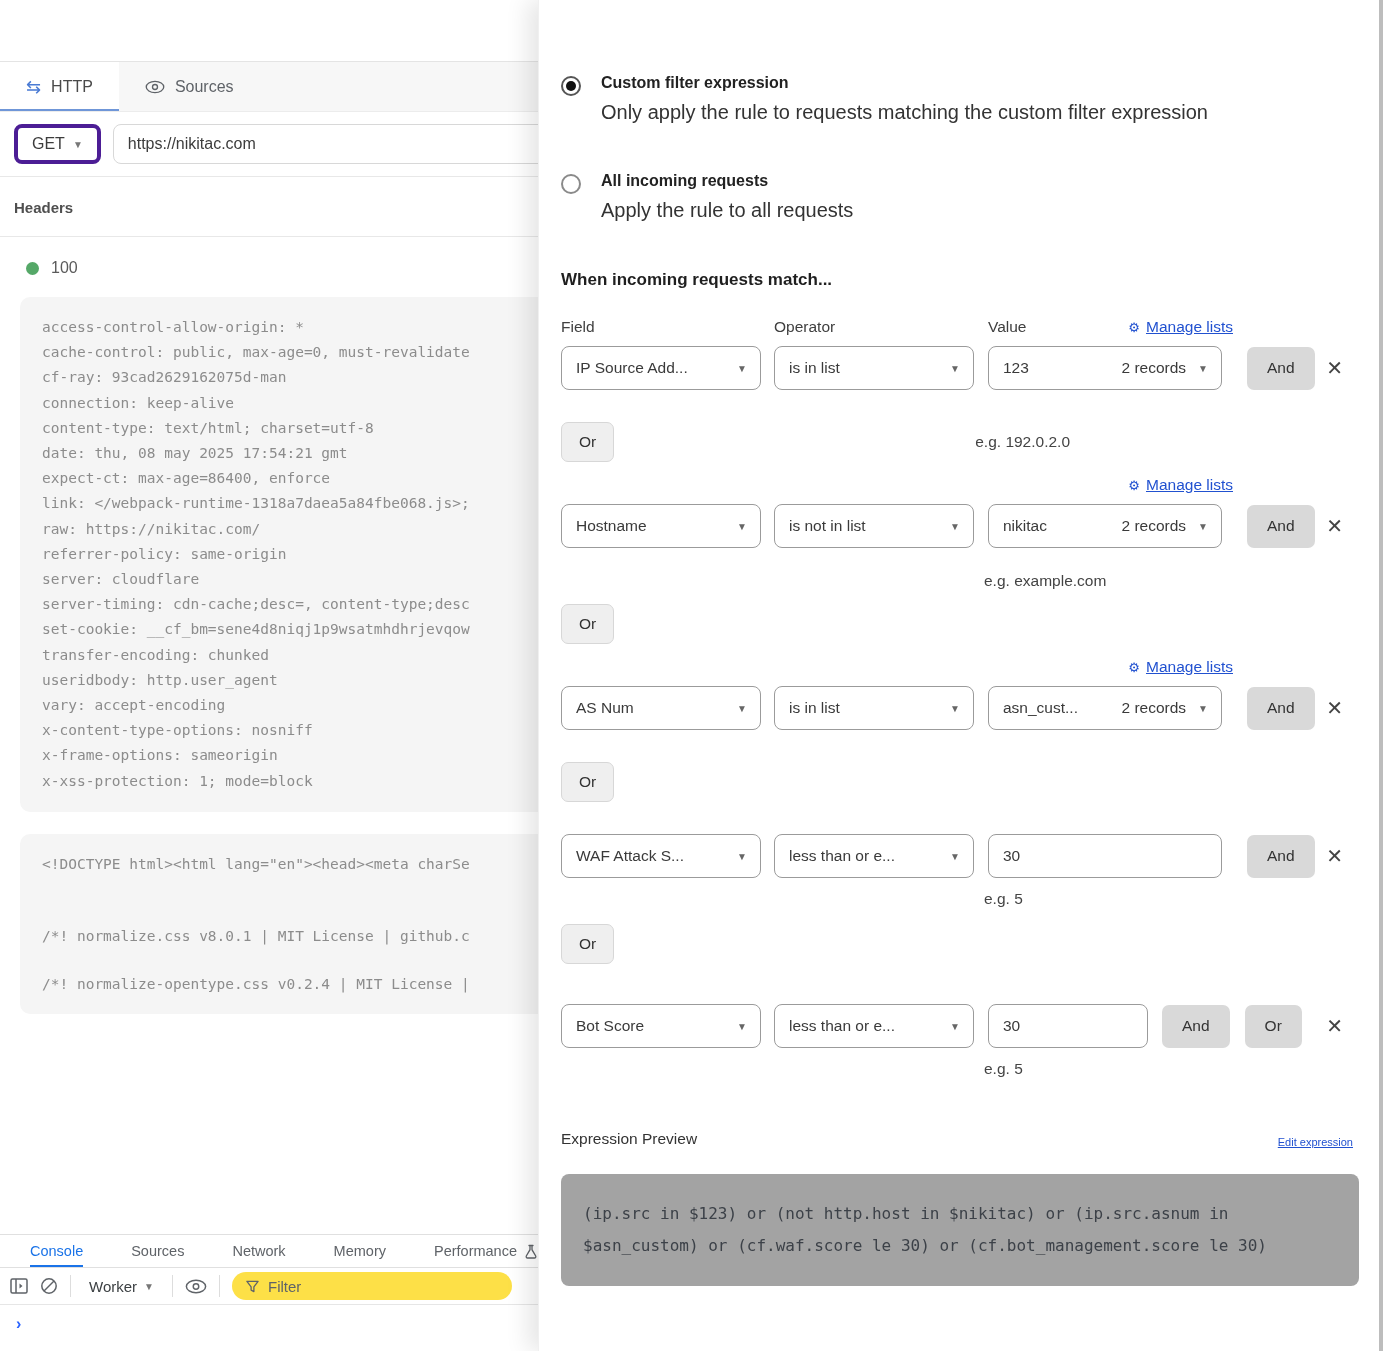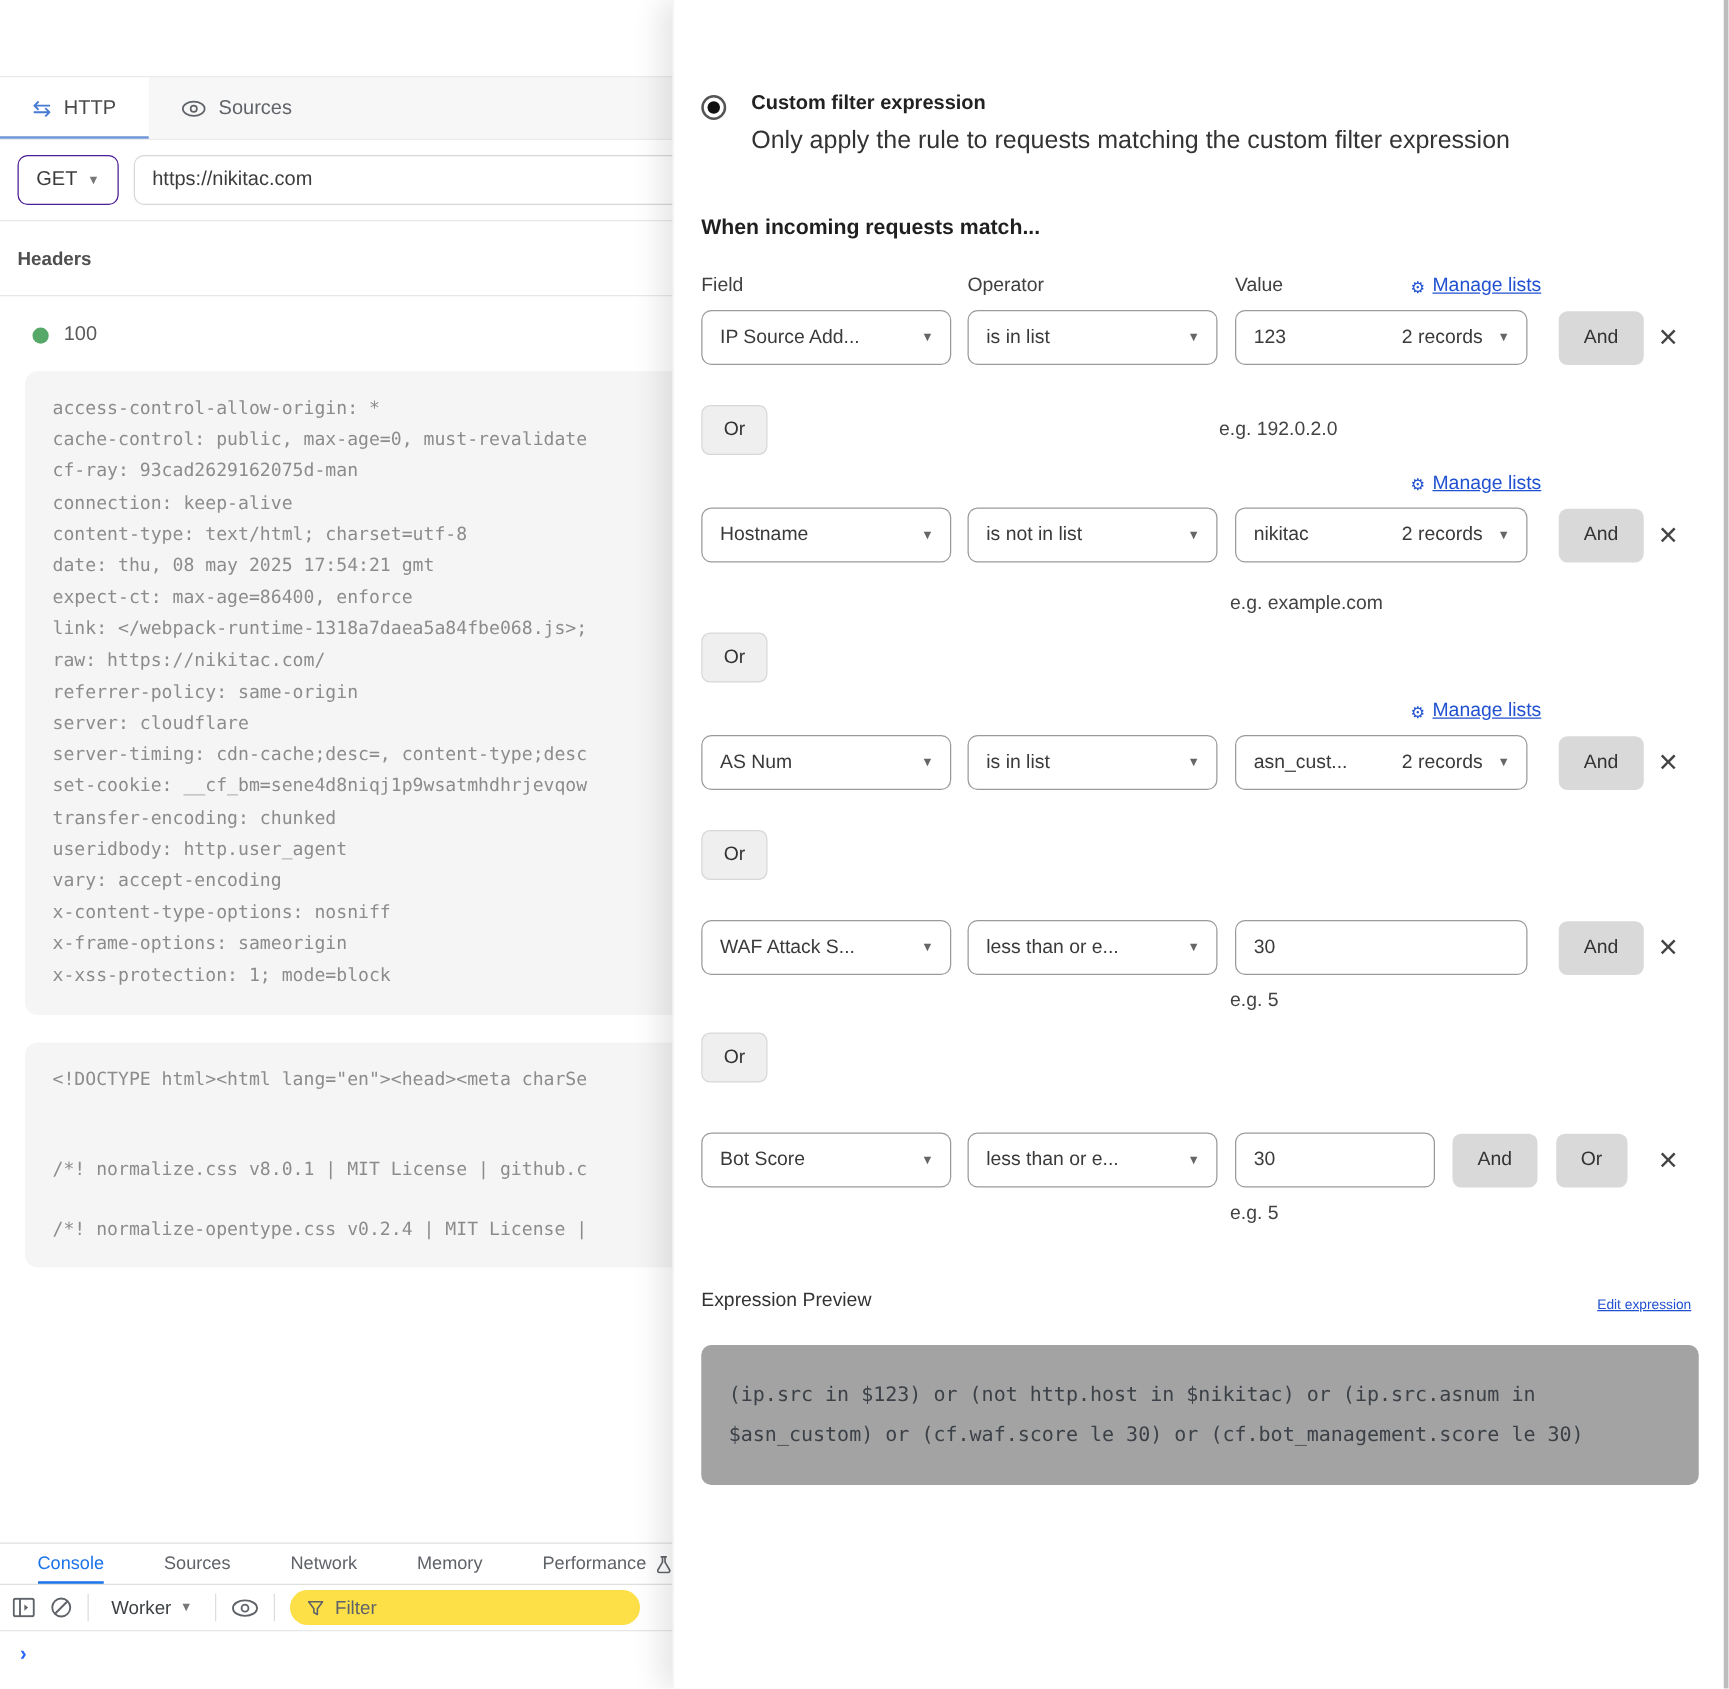--- a/index.html
+++ b/index.html
@@ -9,21 +9,21 @@
 
   
   .left-pane { position:absolute; left:0; top:0; width:1383px; height:1351px; background:#fff; }
   .topbar { height:62px; border-bottom:1px solid #e4e4e4; background:#fff; }
   .tabstrip { display:flex; height:50px; background:#f7f7f7; border-bottom:1px solid #ececec; }
   .tab { display:flex; align-items:center; gap:10px; padding:0 26px; font-size:16px; color:#5f6368; cursor:pointer; }
   .tab.active { background:#fff; color:#4a4a4a; box-shadow:inset 0 -2px 0 #6f96d8; }
   .swap-icon { color:#4a7bd4; font-size:18px; }
   .eye-svg { width:20px; height:14px; }
   .req-row { display:flex; gap:12px; padding:12px 14px 12px 14px; align-items:center; }
-  .method-btn { display:flex; align-items:center; gap:8px; border:1px solid #4c1d95; border-radius:8px;
+  .method-btn { display:flex; align-items:center; gap:8px; border:4px solid #4c1d95; border-radius:8px;
                 height:40px; padding:0 14px; font-size:16px; color:#3c3c3c; background:#fff; }
   .chev { font-size:10px; color:#777; }
   .url-input { width:580px; height:40px; border:1px solid #d8d8d8; border-radius:8px; padding:0 14px;
                font-size:16px; color:#3c3c3c; font-family:"Liberation Sans",sans-serif; }
   .hr { border-top:1px solid #e8e8e8; }
   .headers-label { font-size:15px; font-weight:bold; color:#4f4f4f; padding:22px 14px 20px 14px; }
   .status-row { display:flex; align-items:center; gap:12px; padding:22px 14px 8px 26px; }
   .dot { width:13px; height:13px; border-radius:50%; background:#55a868; }
   .status-code { font-size:16px; color:#5a5a5a; }
   .code-box { background:#f5f5f5; border-radius:10px; margin:12px 20px 0 20px; padding:18px 22px; width:720px; }
@@ -240,20 +240,27 @@
       <div class="radio-group">
         <div class="radio-opt">
           <span class="radio">
               <span class="dotin"></span>
             </span>
           <div>
             <div class="opt-label">Custom filter expression</div>
             <div class="opt-desc">Only apply the rule to requests matching the custom filter expression</div>
           </div>
         </div>
+        <div class="radio-opt">
+          <span class="radio unsel"></span>
+          <div>
+            <div class="opt-label">All incoming requests</div>
+            <div class="opt-desc">Apply the rule to all requests</div>
+          </div>
+        </div>
       </div>
 
       <div class="match-title">When incoming requests match...</div>
 
       <div class="cols-row">
         <div class="col-label col-field">Field</div>
         <div class="col-label col-oper">Operator</div>
         <div class="col-label col-value">Value</div>
         <div class="manage-link">
           <span class="gear">⚙</span>

